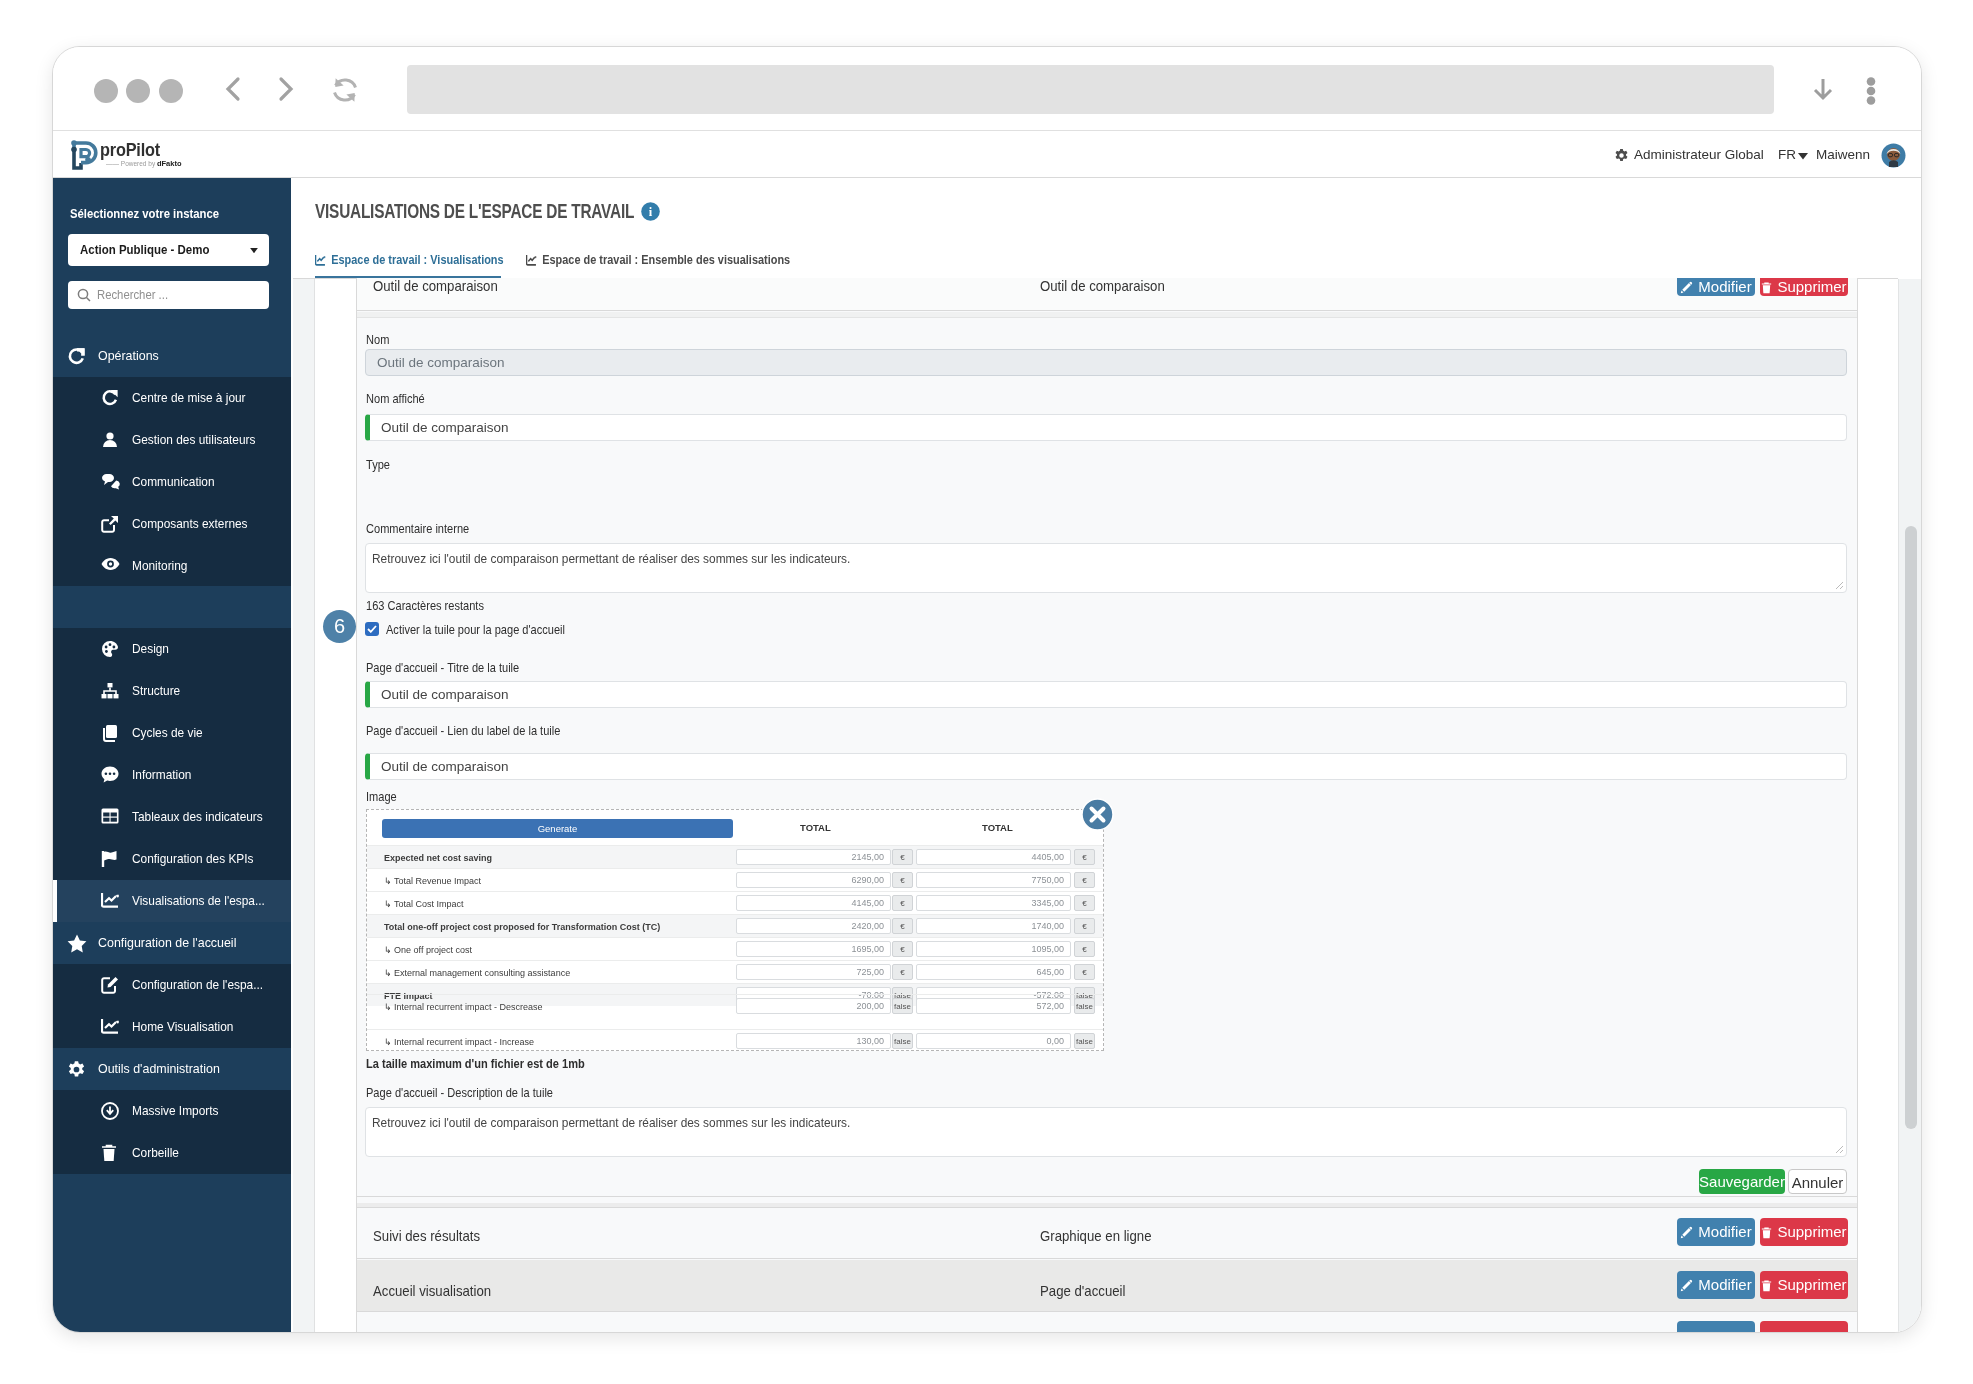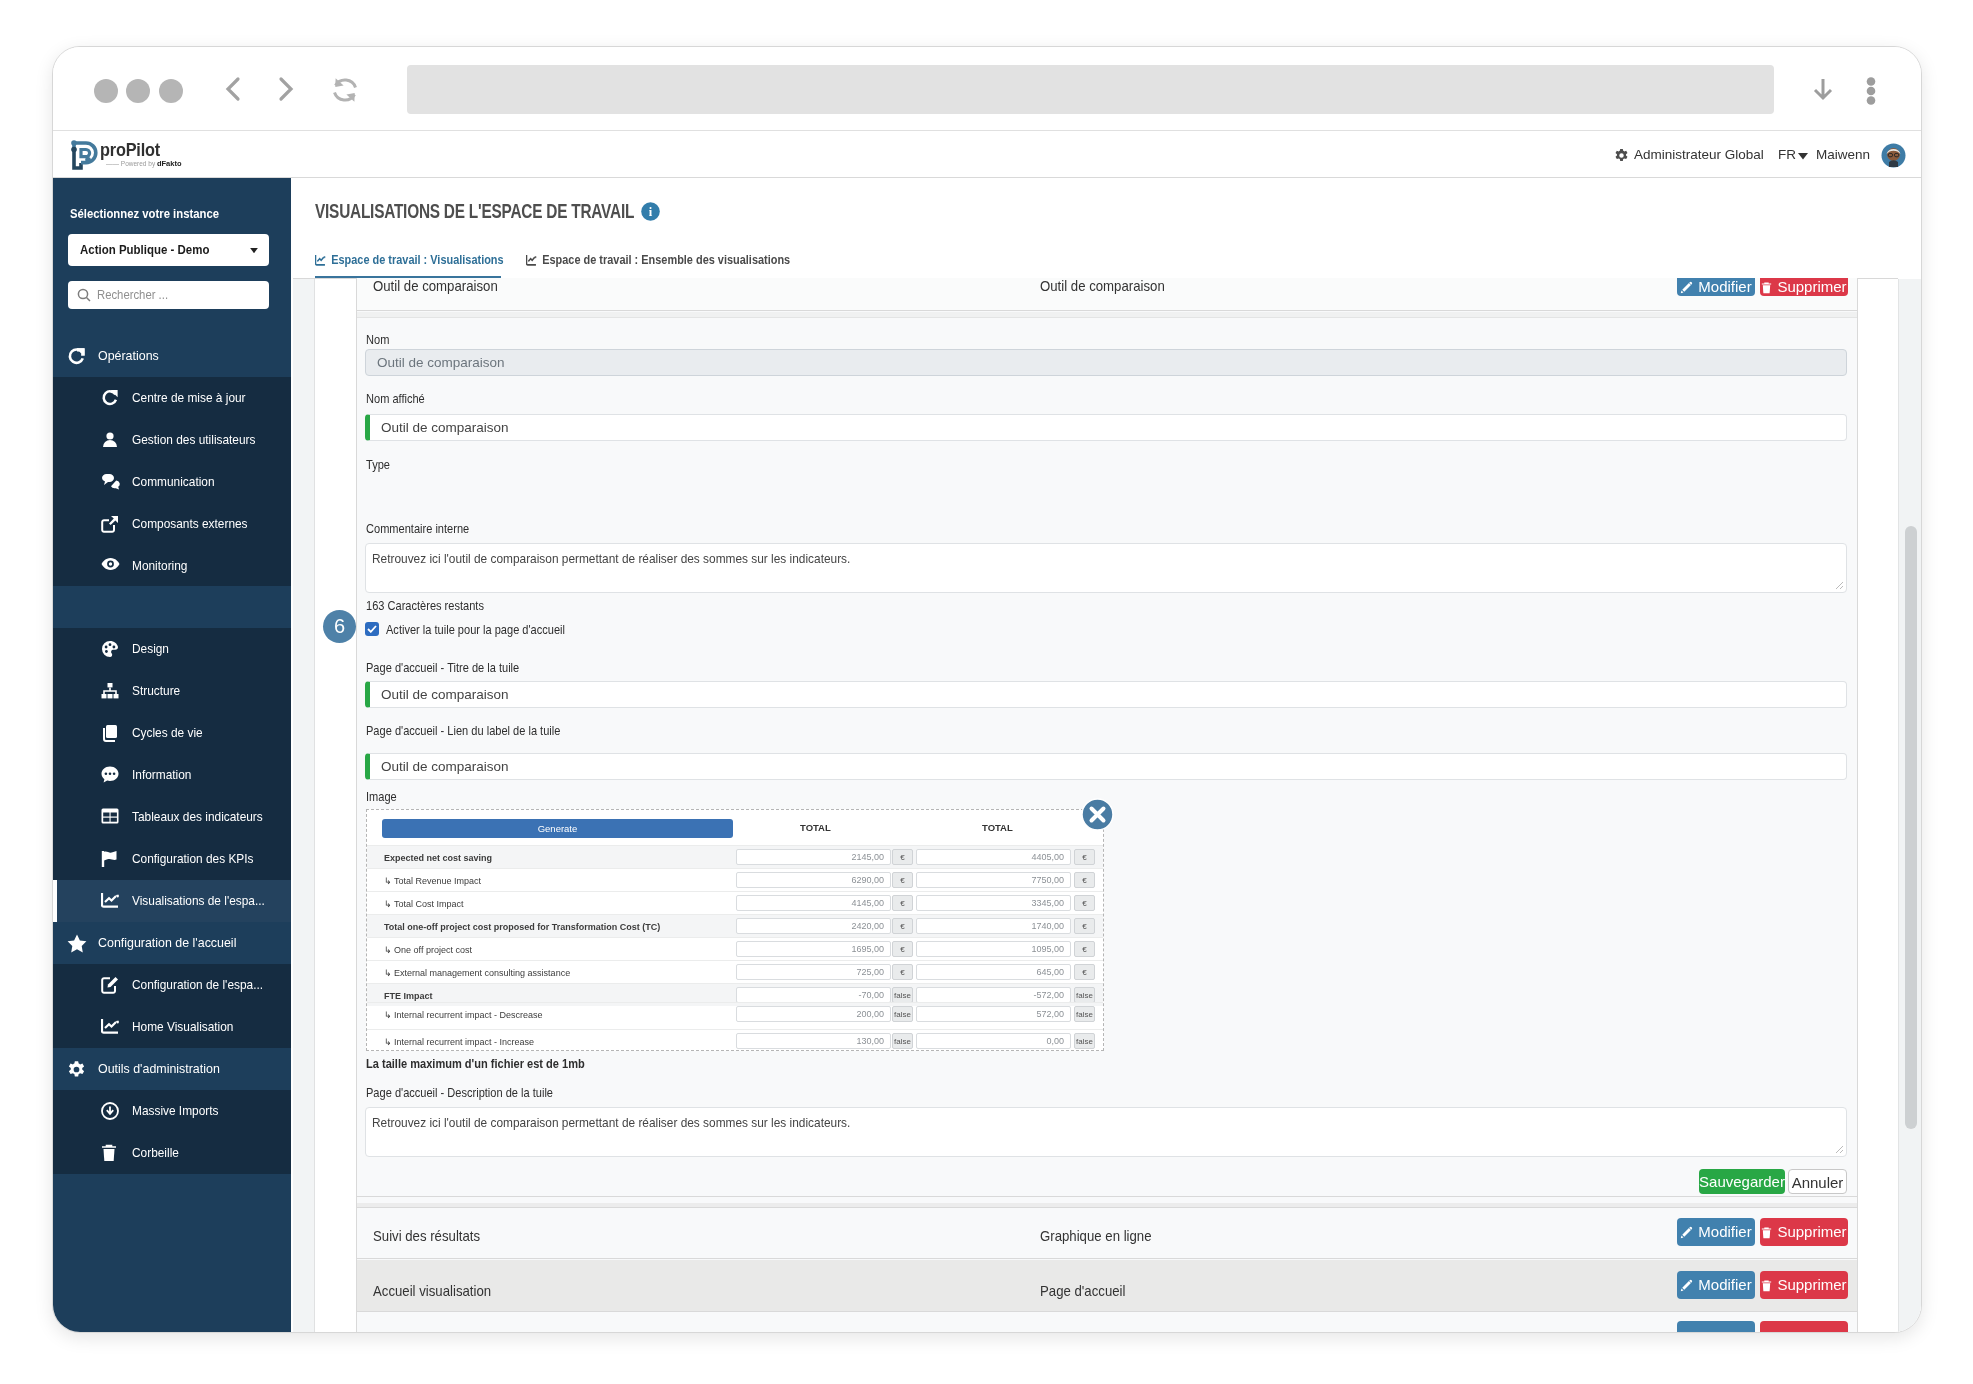--- a/index.html
+++ b/index.html
@@ -430,21 +430,21 @@
             <span class="vbox" style="left:549px;">645,00</span>
               <span class="vchip" style="left:707px;">€</span>
             </div>
           <div class="itrow grp" style="top:173px;">
               <span class="itlbl b">FTE Impact</span>
             <span class="vbox" style="left:369px;">-70,00</span>
               <span class="vchip" style="left:525px;">false</span>
             <span class="vbox" style="left:549px;">-572,00</span>
               <span class="vchip" style="left:707px;">false</span>
             </div>
-          <div class="itrow" style="top:192px;">
+          <div class="itrow" style="top:184px;">
               <span class="itlbl">↳ Internal recurrent impact - Descrease</span>
             <span class="vbox" style="left:369px;">200,00</span>
               <span class="vchip" style="left:525px;">false</span>
             <span class="vbox" style="left:549px;">572,00</span>
               <span class="vchip" style="left:707px;">false</span>
             </div>
           <div class="itrow" style="top:219px;">
               <span class="itlbl">↳ Internal recurrent impact - Increase</span>
             <span class="vbox" style="left:369px;">130,00</span>
               <span class="vchip" style="left:525px;">false</span>

